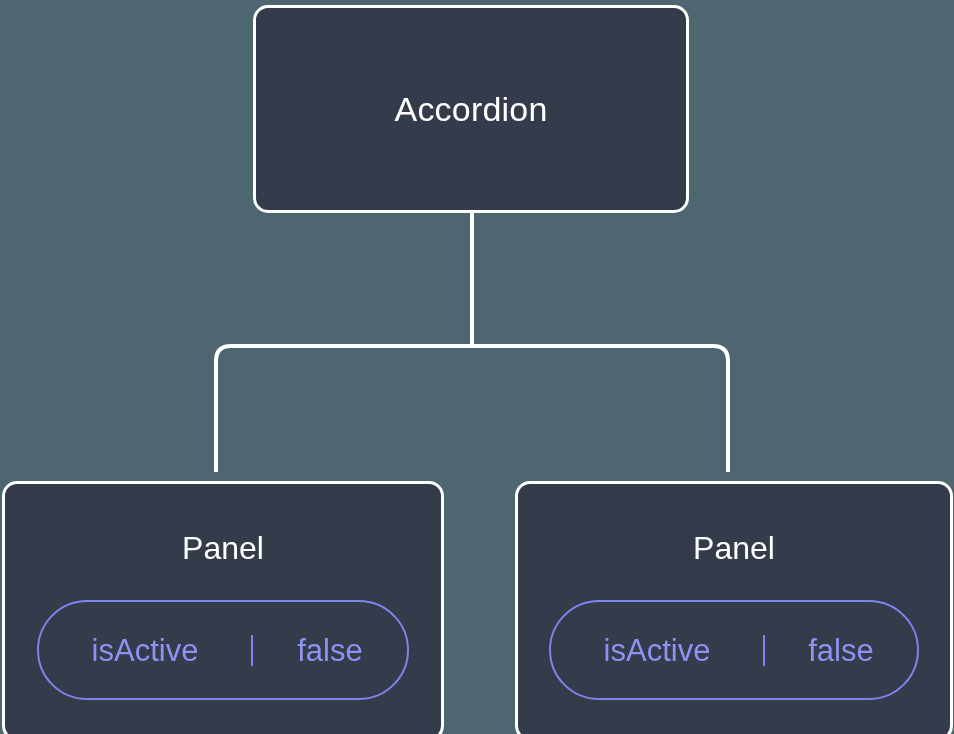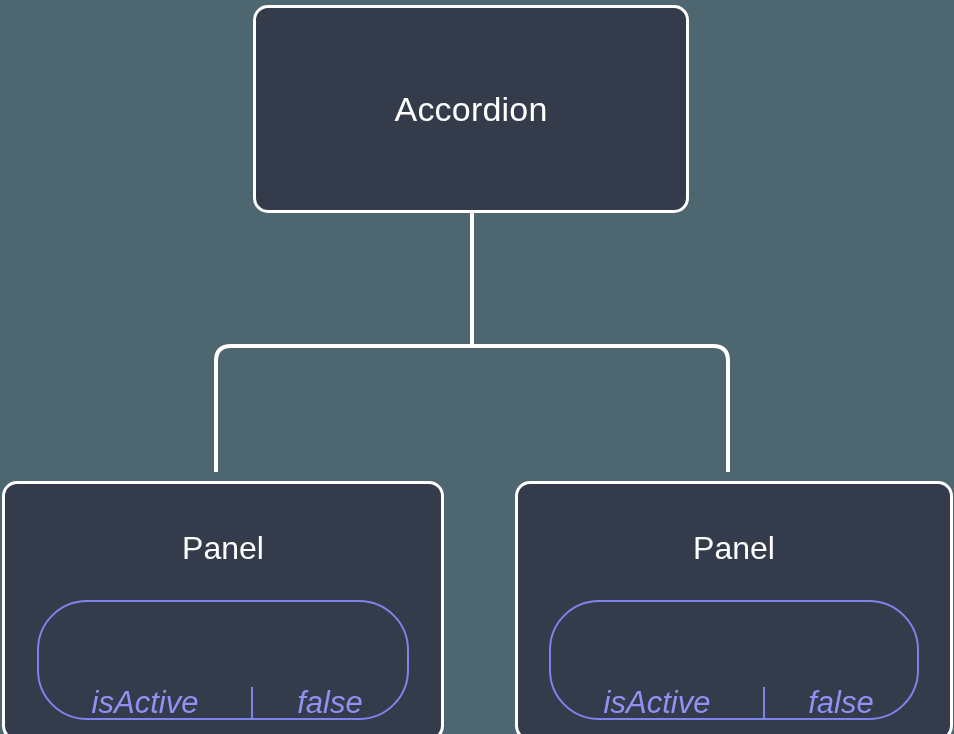--- a/index.html
+++ b/index.html
@@ -77,28 +77,27 @@
     color: #ffffff;
     font-size: 32px;
     font-weight: 400;
     line-height: 1;
     text-align: center;
   }
 
   
   .state-pill {
     margin-top: 36px;
-    height: 120px;
+    height: 100px;
     box-sizing: border-box;
     border: 2px solid #7f83ec;
     border-radius: 50px;
     display: flex;
-    align-items: flex-end;
+    align-items: center;
     overflow: hidden;
-    font-style: italic;
   }
   #pill-left  { width: 372px; }
   #pill-right { width: 370px; }
 
   .pill-cell {
     display: flex;
     align-items: center;
     justify-content: center;
     color: #8f92f2;
     font-size: 31px;

